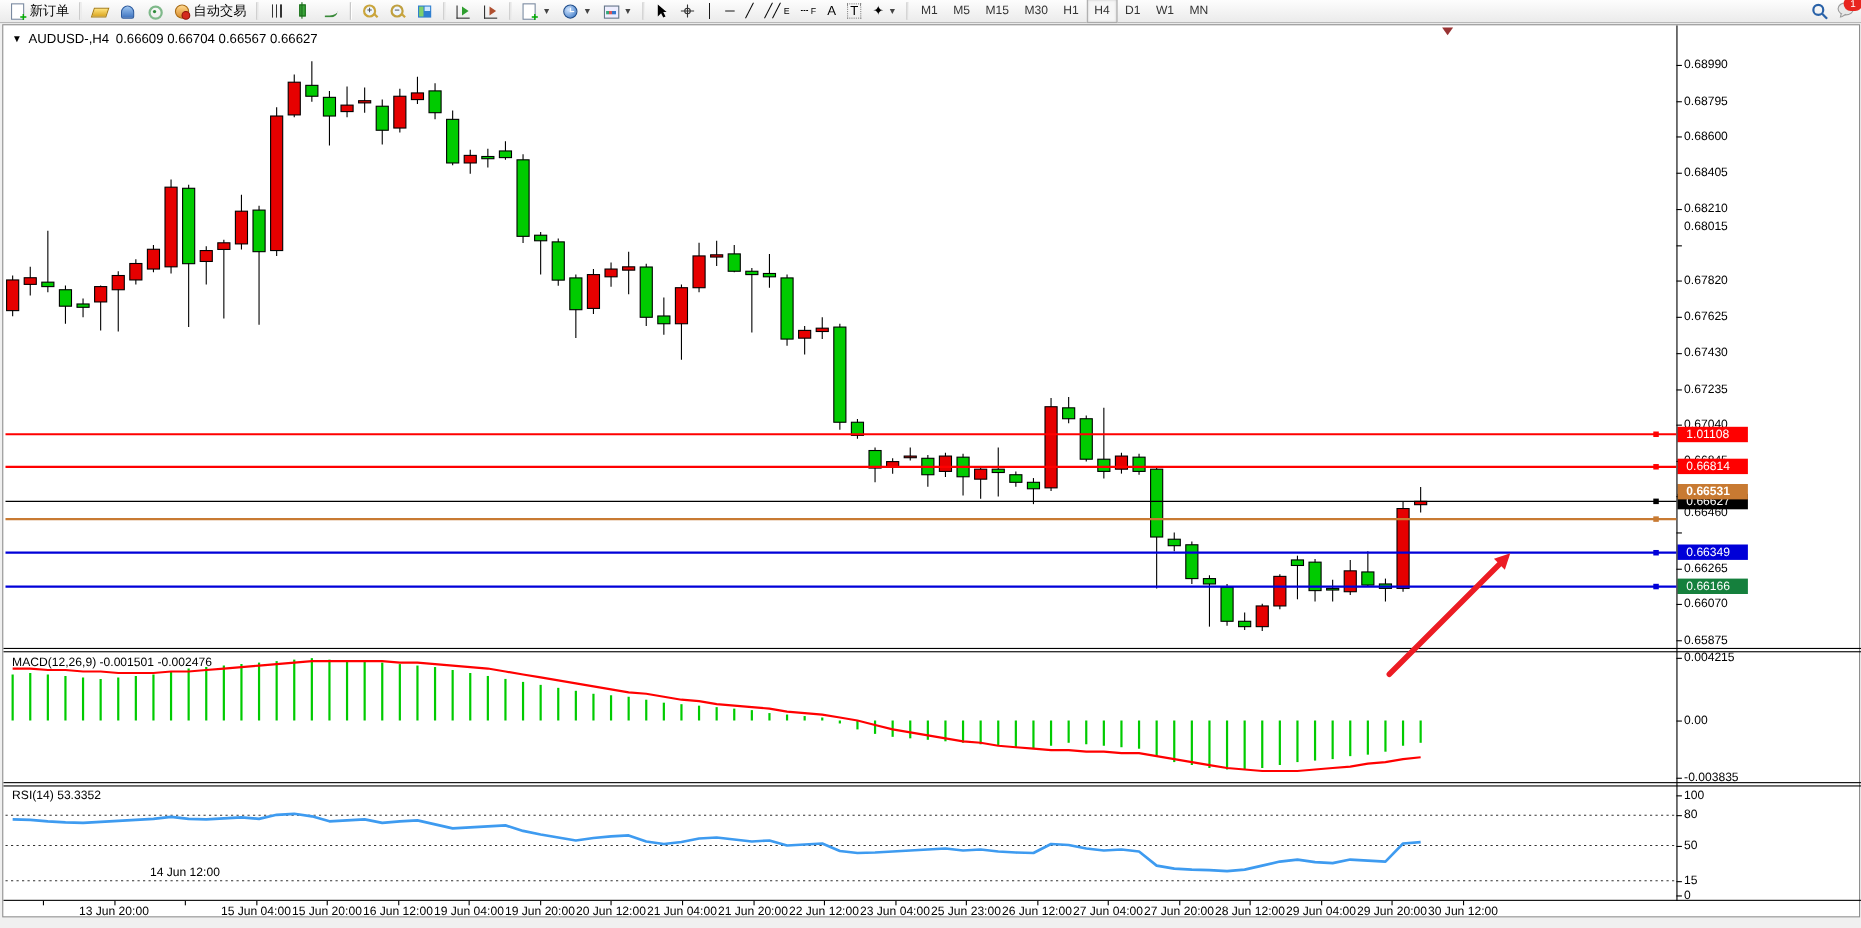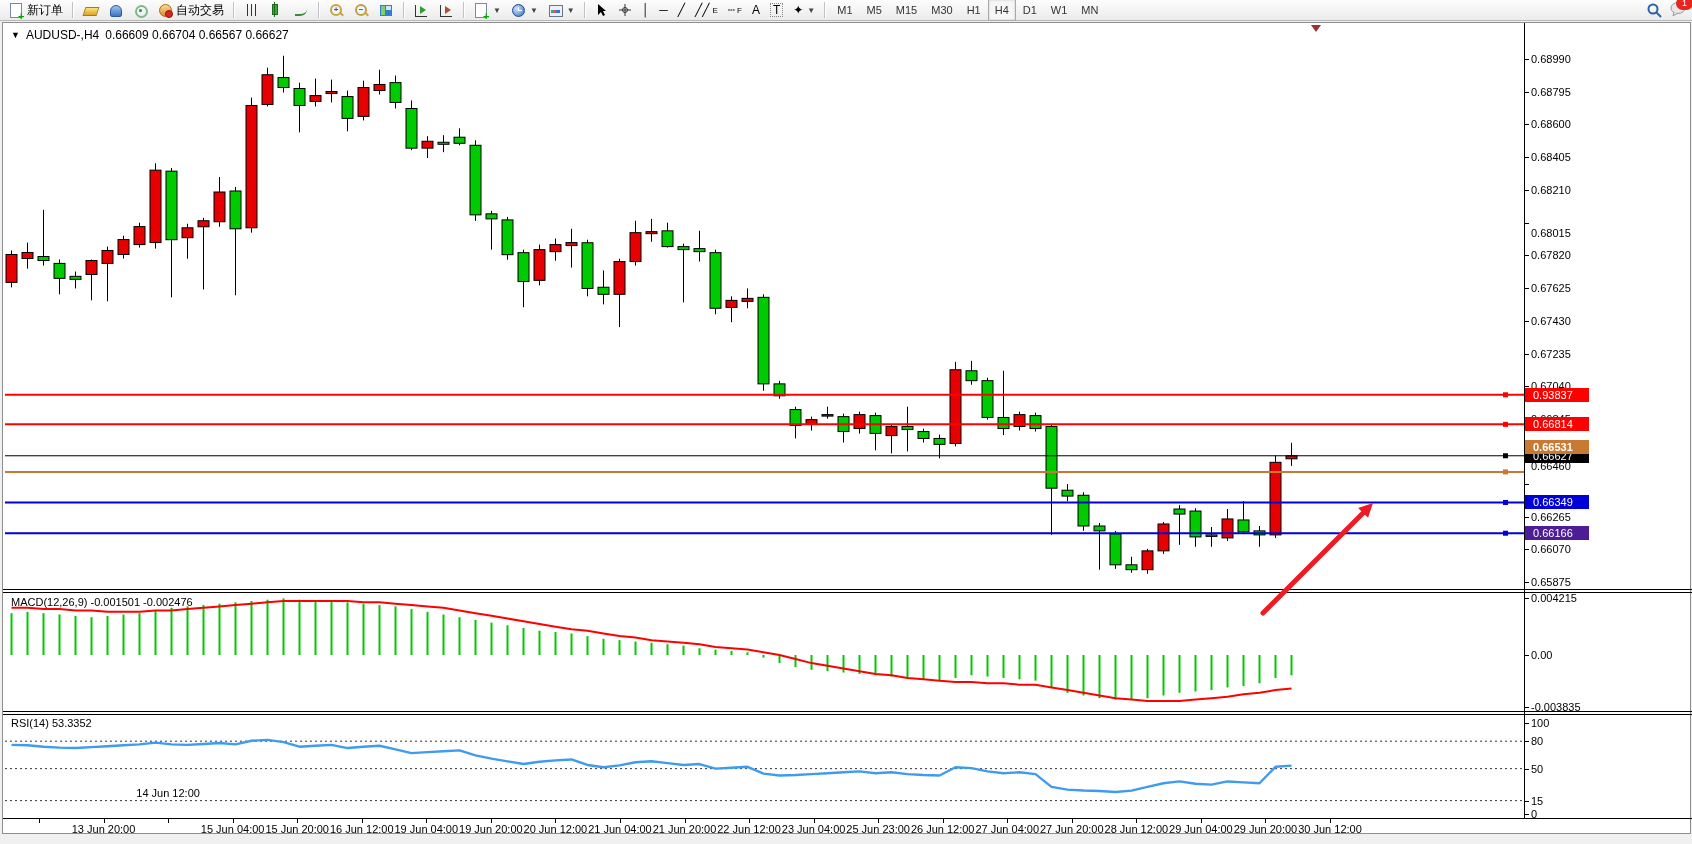--- a/index.html
+++ b/index.html
@@ -272,21 +272,21 @@
         <div class="axis-label" style="top: 29.7694px;">0.68990</div>
         <div class="tickmark" style="top: 68.5308px;"></div>
         <div class="axis-label" style="top: 62.5308px;">0.68795</div>
         <div class="tickmark" style="top: 101.292px;"></div>
         <div class="axis-label" style="top: 95.2922px;">0.68600</div>
         <div class="tickmark" style="top: 134.054px;"></div>
         <div class="axis-label" style="top: 128.054px;">0.68405</div>
         <div class="tickmark" style="top: 166.815px;"></div>
         <div class="axis-label" style="top: 160.815px;">0.68210</div>
         <div class="tickmark" style="top: 199.576px;"></div>
-        <div class="axis-label" style="top: 204px;">0.68015</div>
+        <div class="axis-label" style="top: 177px;">0.68015</div>
         <div class="tickmark" style="top: 232.338px;"></div>
         <div class="axis-label" style="top: 226.338px;">0.67820</div>
         <div class="tickmark" style="top: 265.099px;"></div>
         <div class="axis-label" style="top: 259.099px;">0.67625</div>
         <div class="tickmark" style="top: 297.861px;"></div>
         <div class="axis-label" style="top: 291.861px;">0.67430</div>
         <div class="tickmark" style="top: 330.622px;"></div>
         <div class="axis-label" style="top: 324.622px;">0.67235</div>
         <div class="tickmark" style="top: 363.383px;"></div>
         <div class="axis-label" style="top: 357.383px;">0.67040</div>
@@ -295,26 +295,26 @@
         <div class="tickmark" style="top: 428.066px;"></div>
         <div class="axis-label" style="top: 422.066px;">0.66655</div>
         <div class="tickmark" style="top: 460.828px;"></div>
         <div class="axis-label" style="top: 437px;">0.66460</div>
         <div class="tickmark" style="top: 493.589px;"></div>
         <div class="axis-label" style="top: 487.589px;">0.66265</div>
         <div class="tickmark" style="top: 526.35px;"></div>
         <div class="axis-label" style="top: 520.35px;">0.66070</div>
         <div class="tickmark" style="top: 559.112px;"></div>
         <div class="axis-label" style="top: 553.112px;">0.65875</div>
-        <div class="price-tag" style="top: 364.784px; background: rgb(255, 0, 0);">0.93837</div>
+        <div class="price-tag" style="top: 364.784px; background: rgb(255, 0, 0);">1.01108</div>
         <div class="price-tag" style="top: 394.353px; background: rgb(255, 0, 0);">0.66814</div>
         <div class="price-tag" style="top: 425.77px; background: rgb(0, 0, 0);">0.66627</div>
         <div class="price-tag" style="top: 417px; background: rgb(200, 122, 50); font-weight: bold;">0.66531</div>
         <div class="price-tag" style="top: 472.476px; background: rgb(0, 0, 216);">0.66349</div>
-        <div class="price-tag" style="top: 503.222px; background: #4c1d95;">0.66166</div>
+        <div class="price-tag" style="top: 503.222px; background: #15803d;">0.66166</div>
         <div class="tickmark" style="top: 575.103px;"></div>
         <div class="axis-label" style="top: 569.103px;">0.004215</div>
         <div class="tickmark" style="top: 632.004px;"></div>
         <div class="axis-label" style="top: 626.004px;">0.00</div>
         <div class="tickmark" style="top: 683.775px;"></div>
         <div class="axis-label" style="top: 677.775px;">-0.003835</div>
         <div class="tickmark" style="top: 699.914px;"></div>
         <div class="axis-label" style="top: 693.914px;">100</div>
         <div class="tickmark" style="top: 718.2px;"></div>
         <div class="axis-label" style="top: 712.2px;">80</div>

